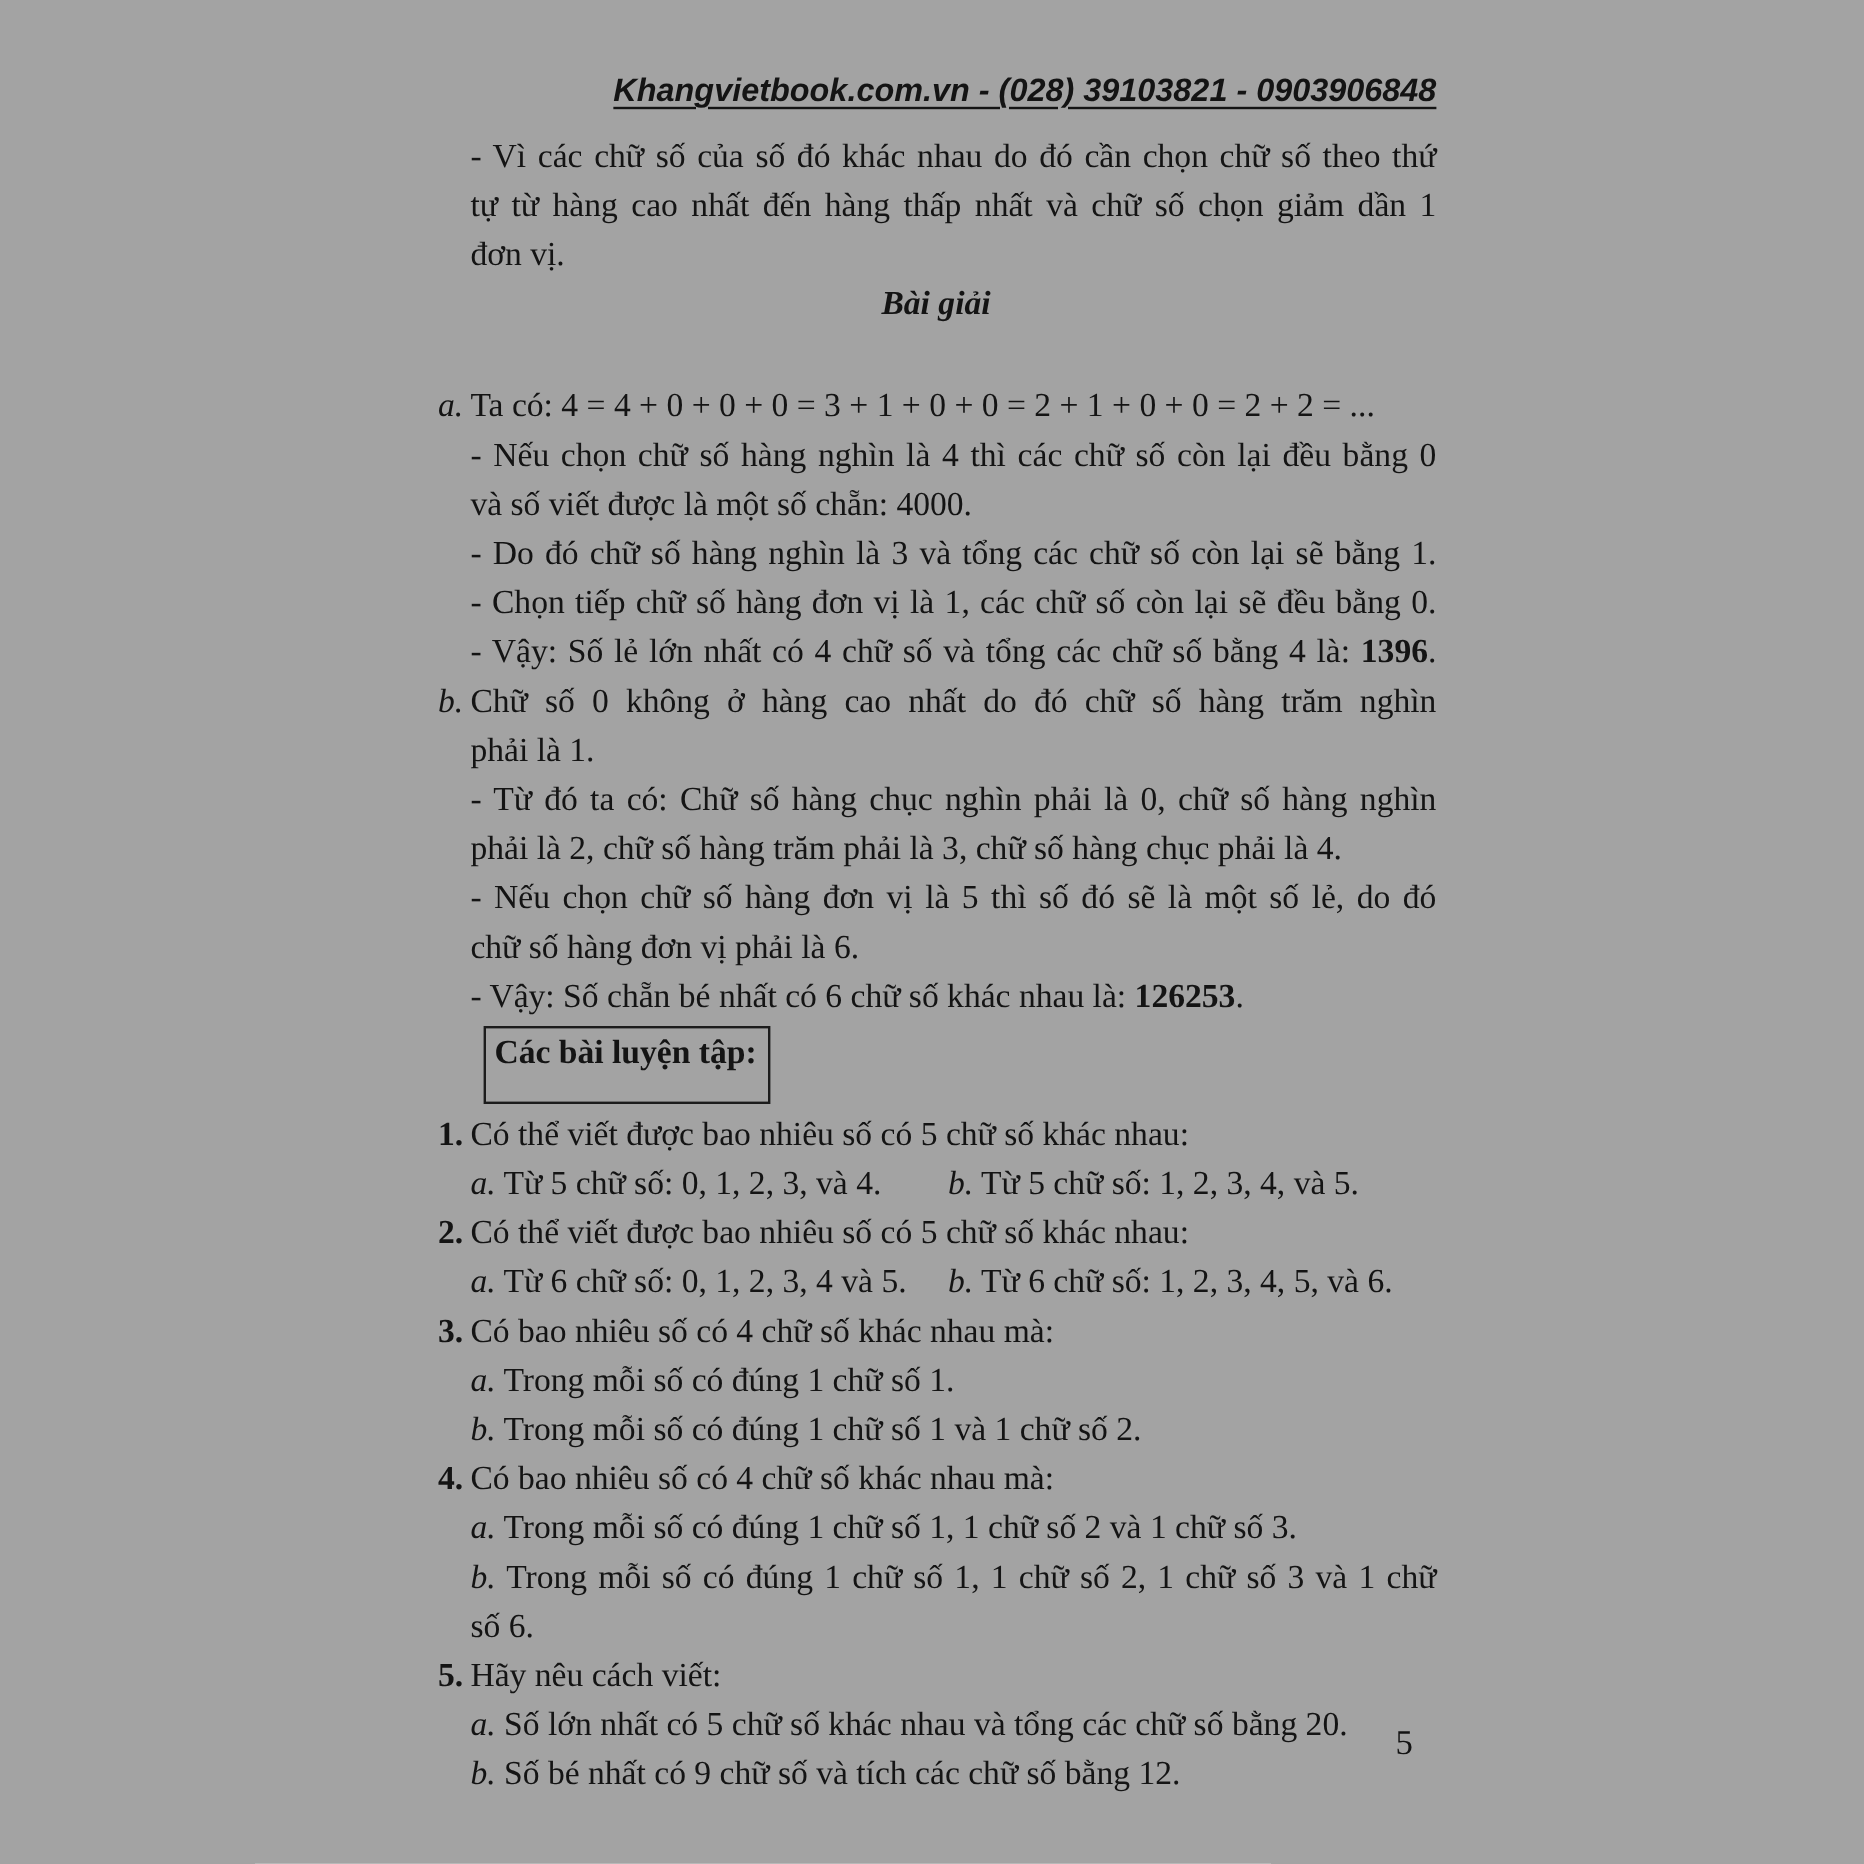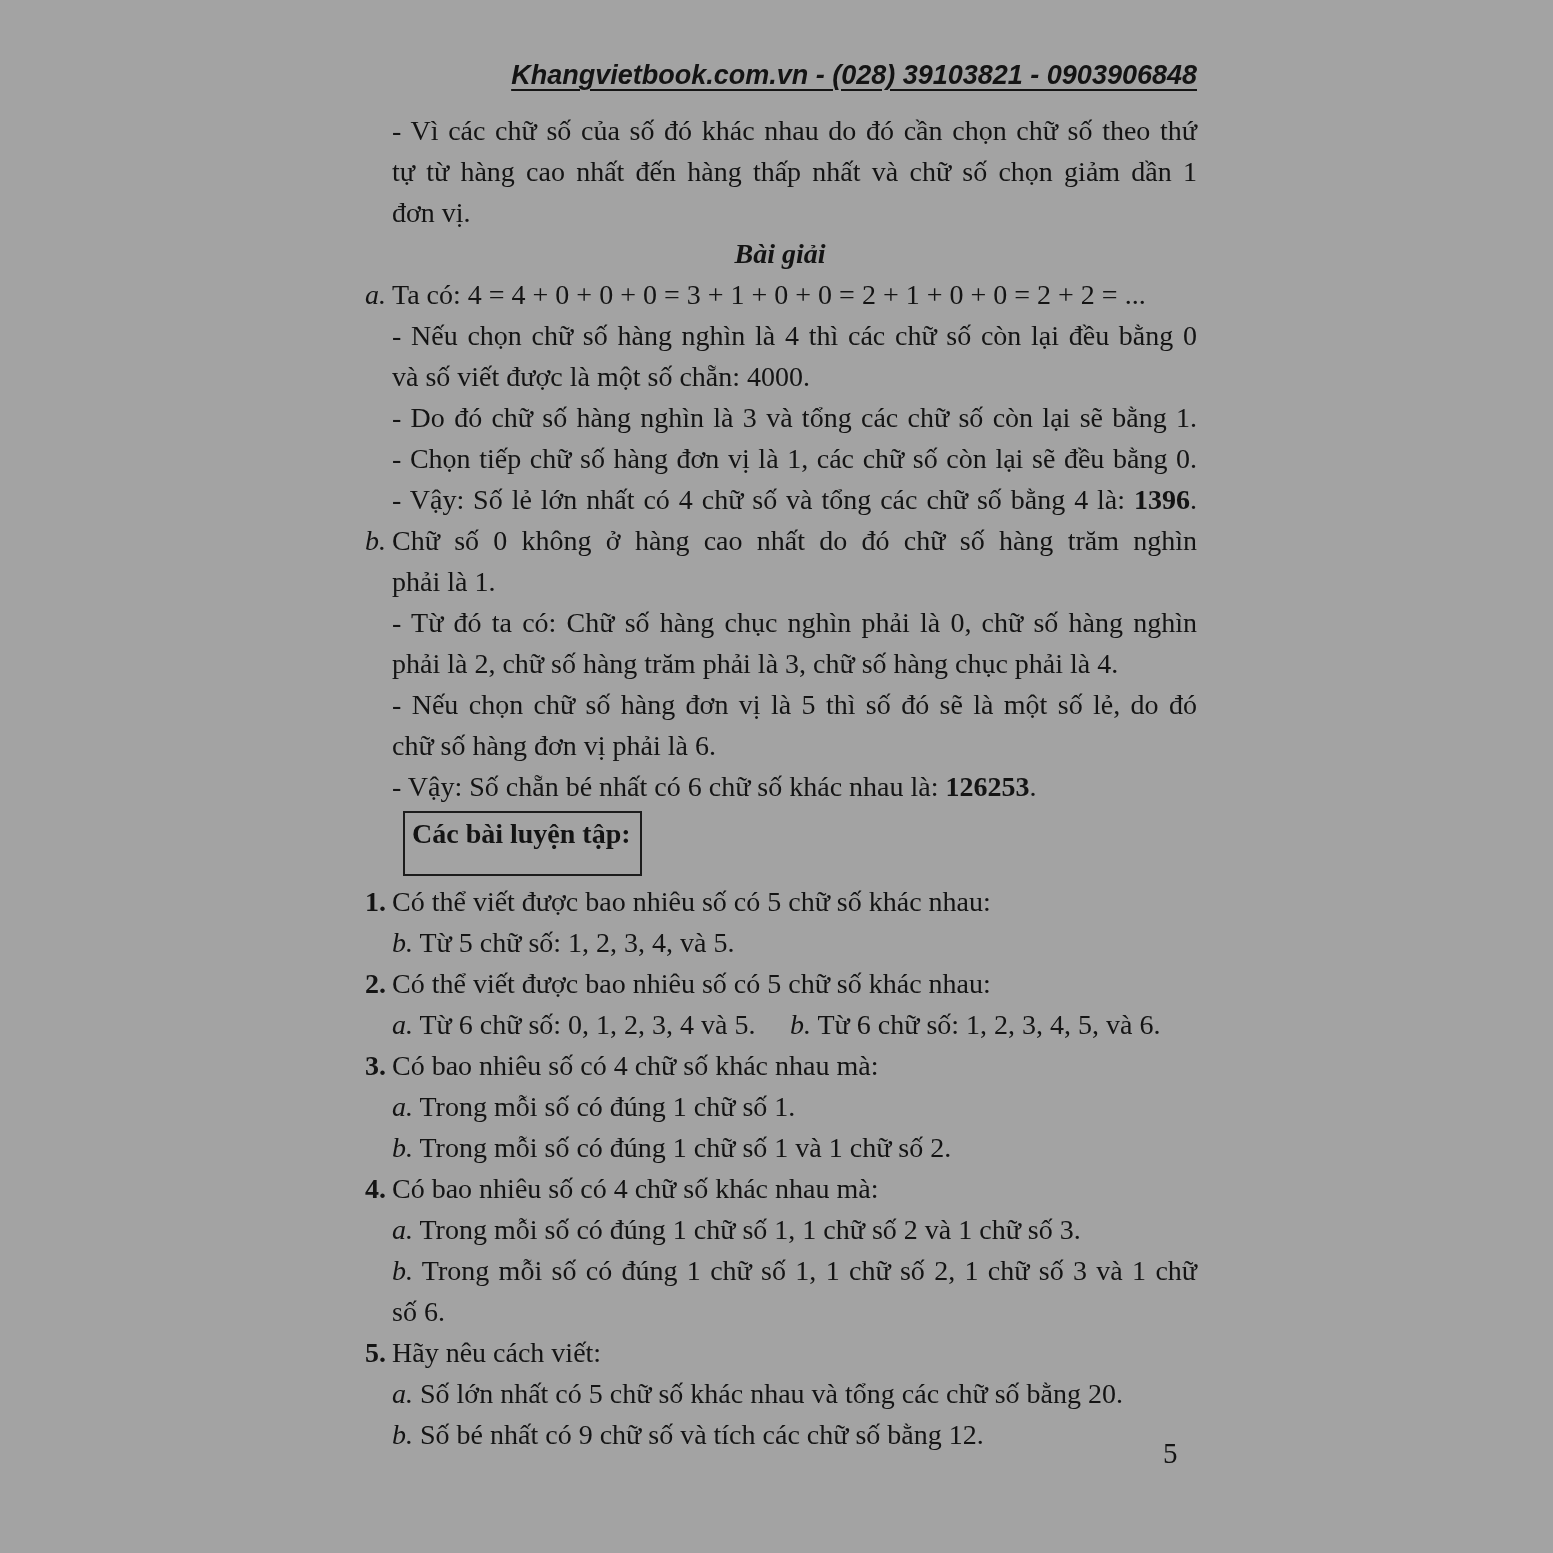--- a/index.html
+++ b/index.html
@@ -32,21 +32,21 @@
   .marker {
     position: absolute; left: 2px; top: 0;
     font-style: italic; line-height: 41px;
   }
   .num-marker {
     position: absolute; left: 2px; top: 0;
     font-weight: bold; line-height: 41px;
   }
   .line { text-align: justify; text-align-last: justify; }
   .line.last { text-align: left; text-align-last: left; }
-  .nowrap { white-space: nowrap; text-align: left; text-align-last: left; }
+  .nowrap { white-space: nowrap; text-align: left; text-align-last: left; margin-top: 44px; }
   .center-heading {
     text-align: center;
     font-weight: bold; font-style: italic;
   }
   .sub-marker { font-style: italic; }
   .row { display: flex; }
   .col-a { width: 398px; flex: 0 0 398px; }
   .col-b { flex: 1; }
   .box-wrap { margin: 4px 0 5px 40px; }
   .boxed-heading {
@@ -103,20 +103,21 @@
     </div>
 
     <div class="box-wrap">
       <span class="boxed-heading">Các bài luyện tập:</span>
     </div>
 
     <div class="block">
       <span class="num-marker">1.</span>
       <div class="line last">Có thể viết được bao nhiêu số có 5 chữ số khác nhau:</div>
       <div class="row">
+        <div class="col-a"><span class="sub-marker">a.</span> <span>Từ 5 chữ số: 0, 1, 2, 3, và 4.</span></div>
         <div class="col-b"><span class="sub-marker">b.</span> <span>Từ 5 chữ số: 1, 2, 3, 4, và 5.</span></div>
       </div>
     </div>
 
     <div class="block">
       <span class="num-marker">2.</span>
       <div class="line last">Có thể viết được bao nhiêu số có 5 chữ số khác nhau:</div>
       <div class="row">
         <div class="col-a"><span class="sub-marker">a.</span> <span>Từ 6 chữ số: 0, 1, 2, 3, 4 và 5.</span></div>
         <div class="col-b"><span class="sub-marker">b.</span> <span>Từ 6 chữ số: 1, 2, 3, 4, 5, và 6.</span></div>

